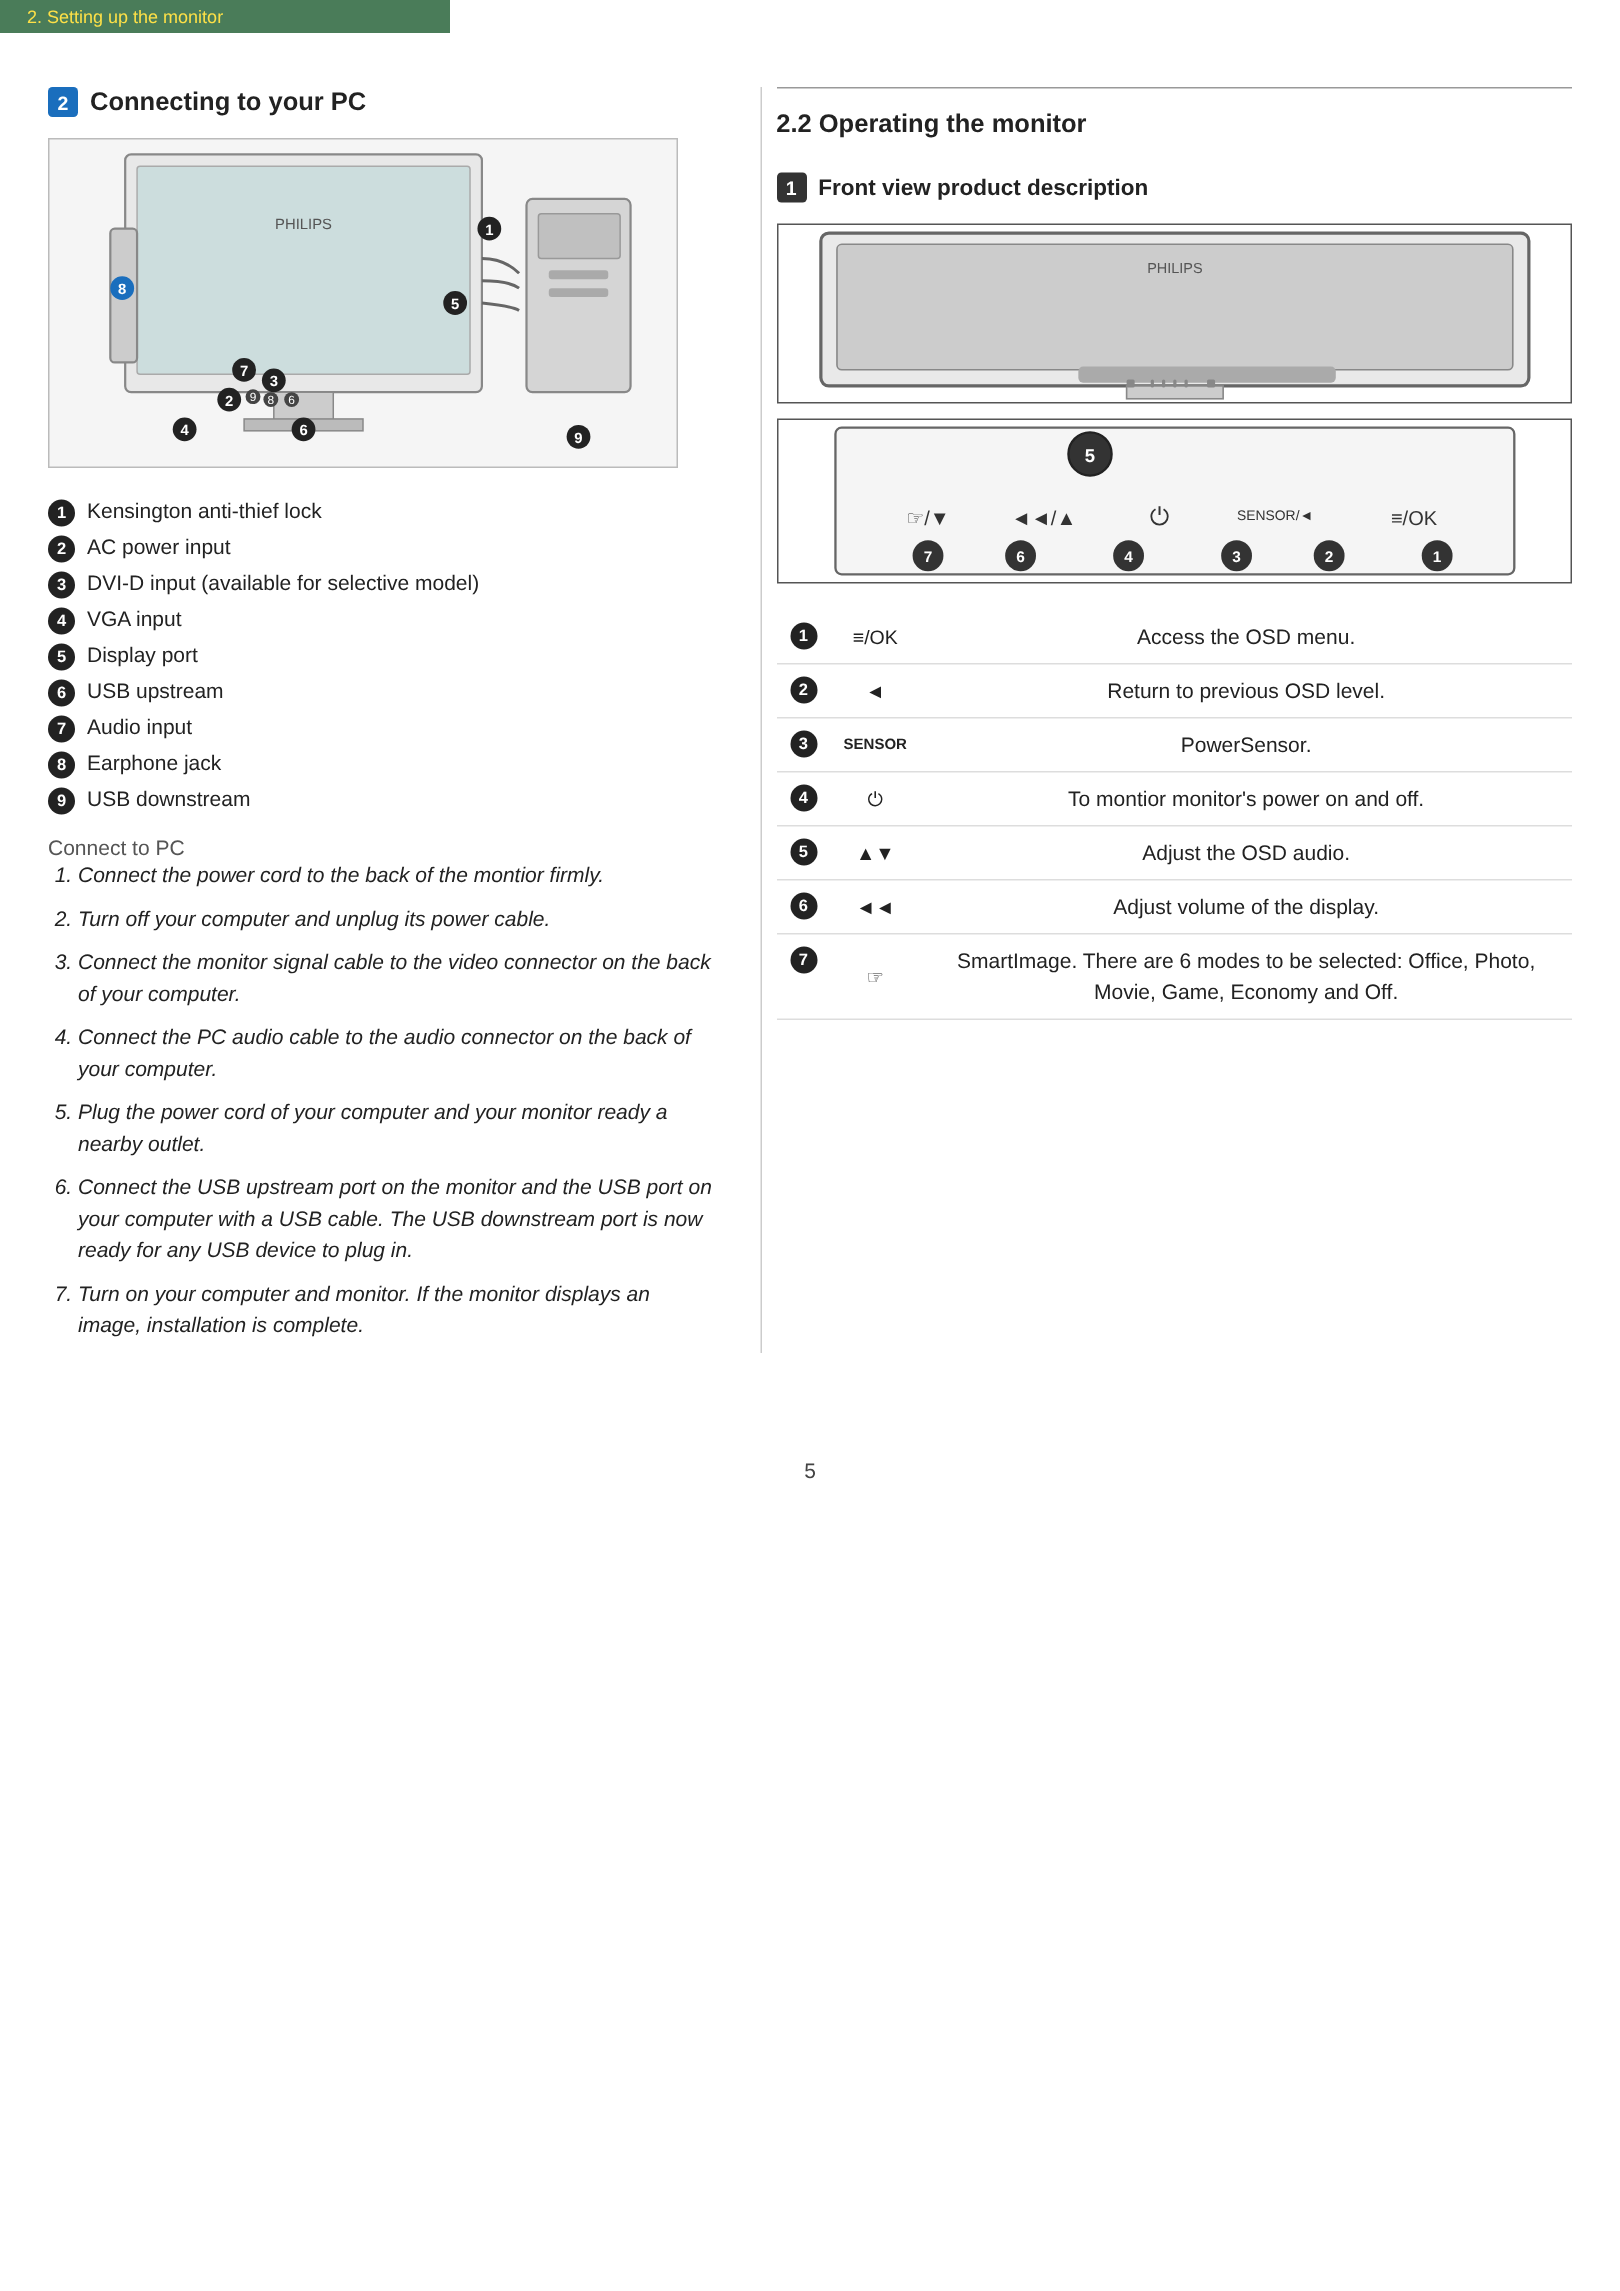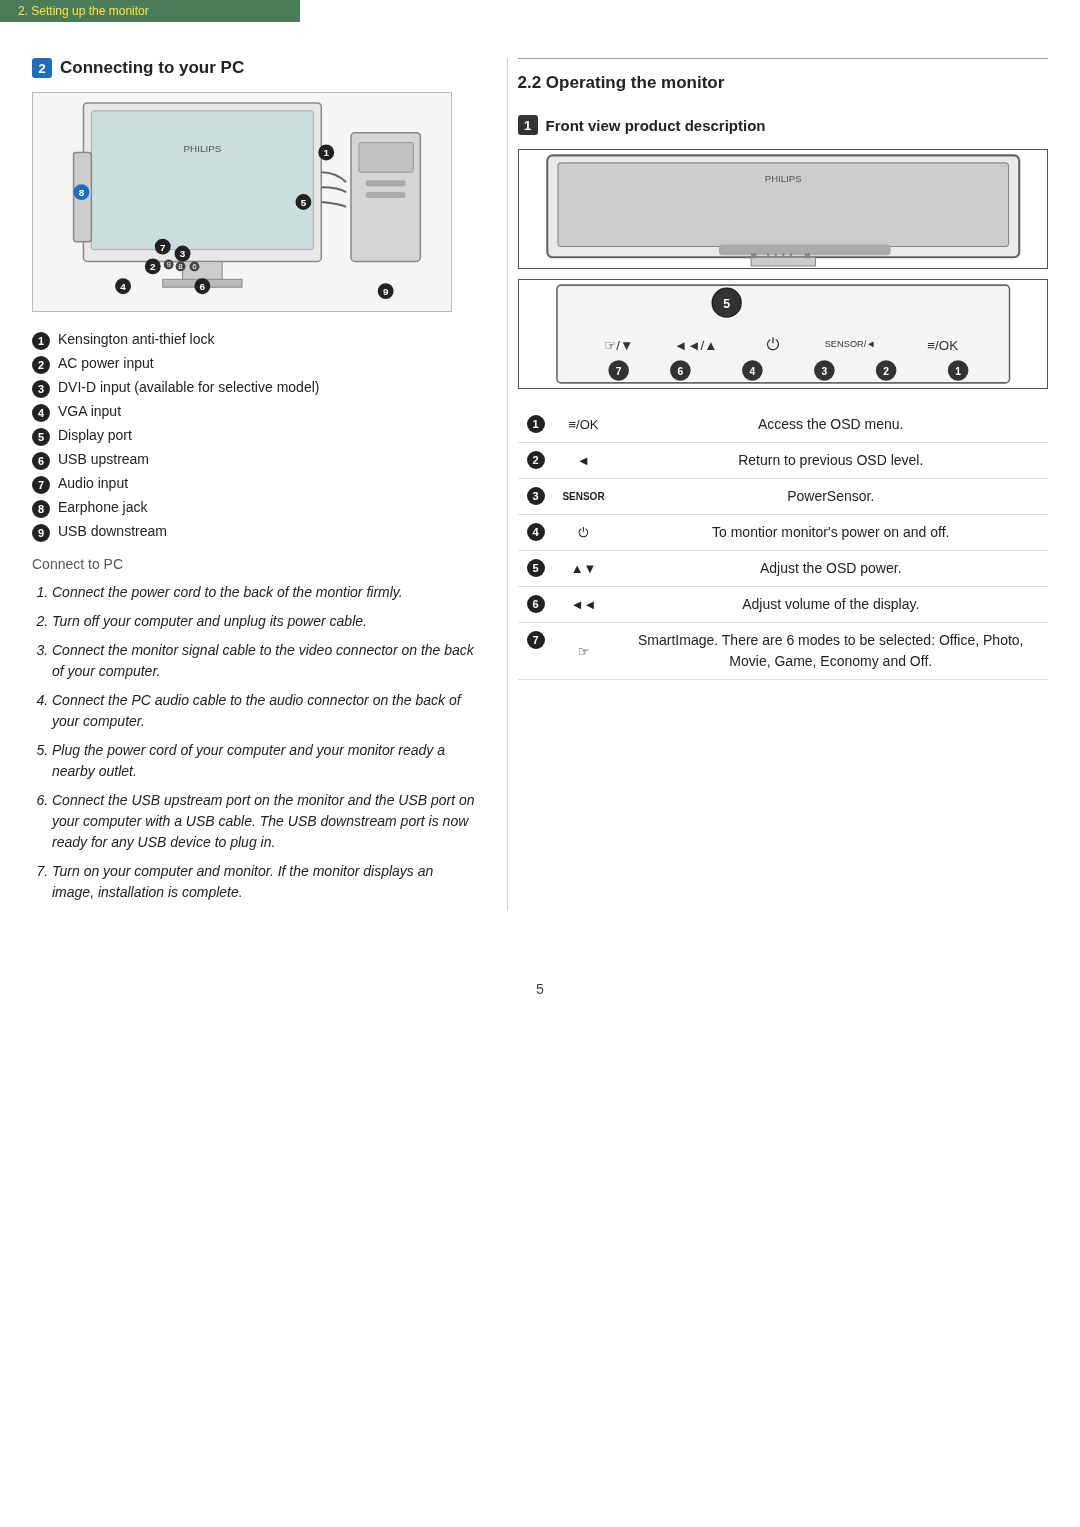--- a/index.html
+++ b/index.html
@@ -102,21 +102,21 @@
       font-weight: bold;
       display: inline-flex;
       align-items: center;
       justify-content: center;
       flex-shrink: 0;
       margin-top: 1px;
     }
 
     .connect-to-pc-title {
       font-size: 14px;
-      margin-bottom: 10px;
+      margin-bottom: 0;
       color: #555;
     }
 
     .ordered-list {
       padding-left: 20px;
       font-size: 14px;
       font-style: italic;
     }
 
     .ordered-list li {
@@ -415,21 +415,21 @@
           <td>PowerSensor.</td>
         </tr>
         <tr>
           <td><span class="circle-num">4</span></td>
           <td>⏻</td>
           <td>To montior monitor's power on and off.</td>
         </tr>
         <tr>
           <td><span class="circle-num">5</span></td>
           <td>▲▼</td>
-          <td>Adjust the OSD power.</td>
+          <td>Adjust the OSD audio.</td>
         </tr>
         <tr>
           <td><span class="circle-num">6</span></td>
           <td>◄◄</td>
           <td>Adjust volume of the display.</td>
         </tr>
         <tr>
           <td><span class="circle-num">7</span></td>
           <td>☞</td>
           <td>SmartImage. There are 6 modes to be selected: Office, Photo, Movie, Game, Economy and Off.</td>

